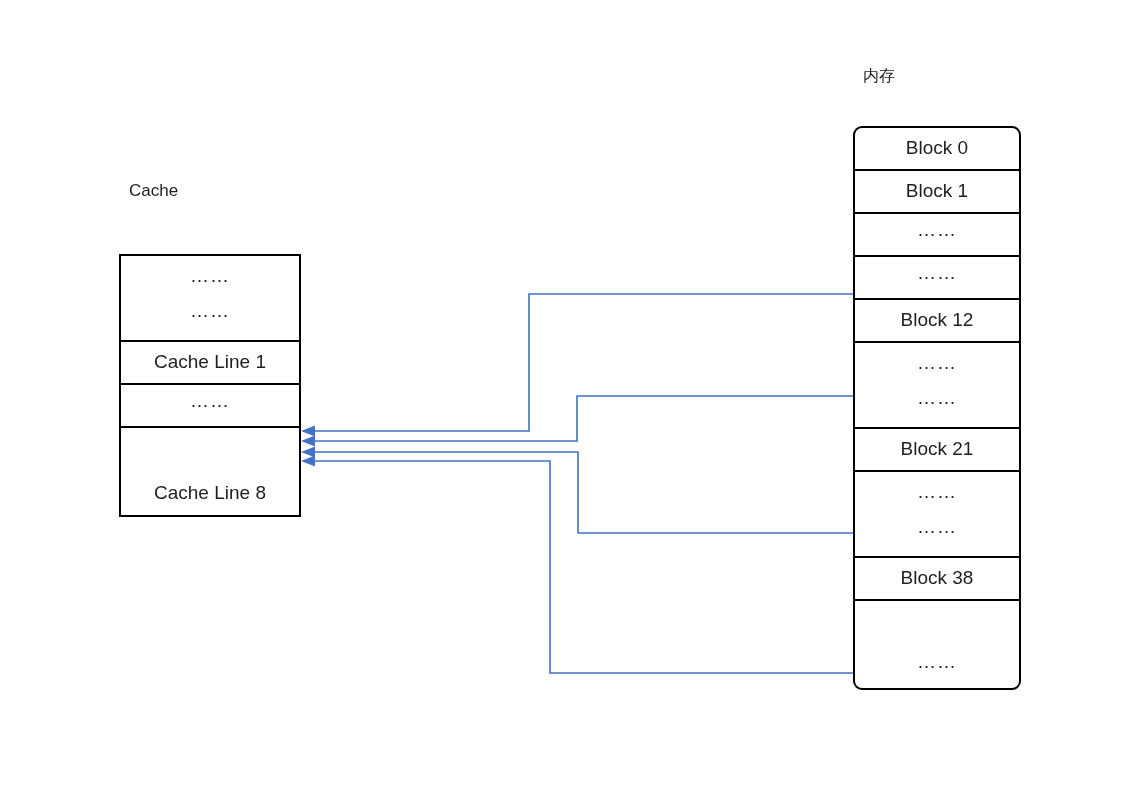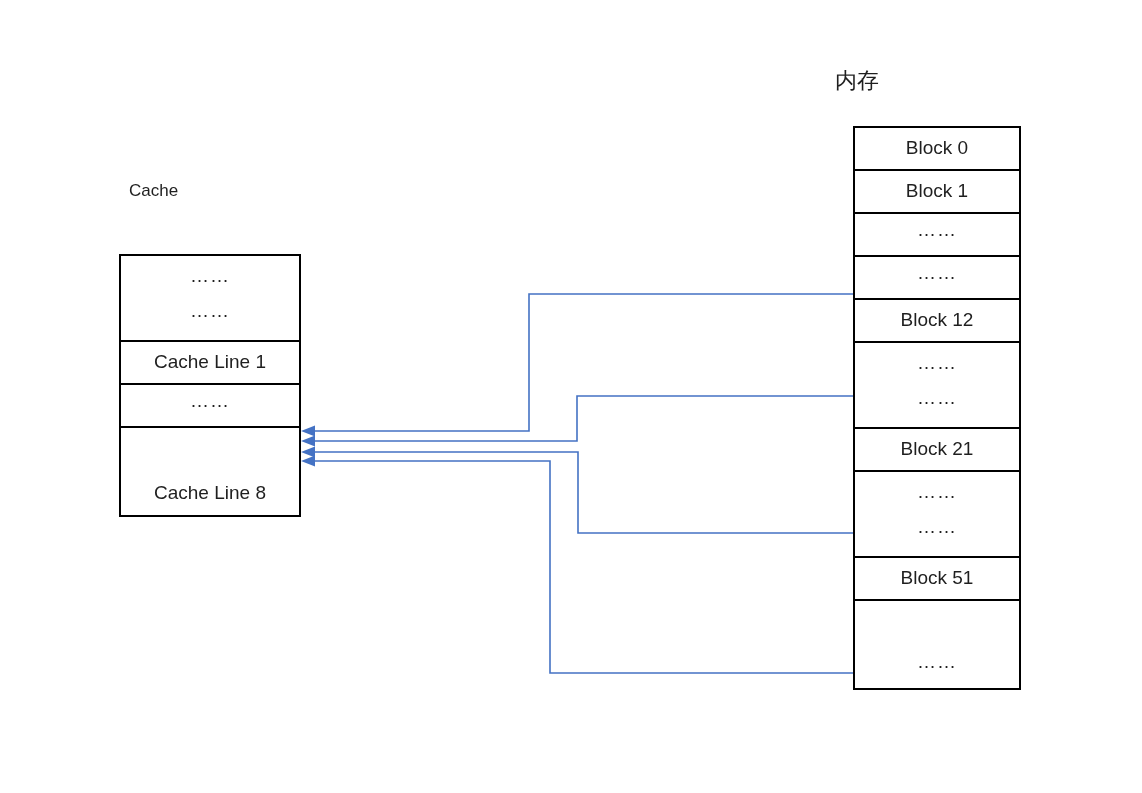--- a/index.html
+++ b/index.html
@@ -19,41 +19,42 @@
     position: absolute;
     color: #1f1f1f;
     white-space: nowrap;
   }
   .cache-title {
     left: 129px;
     top: 181px;
     font-size: 17px;
   }
   .memory-title {
-    left: 835px;
+    left: 863px;
     top: 66px;
-    font-size: 22px;
+    font-size: 16px;
   }
   .tbl {
     position: absolute;
     display: flex;
     flex-direction: column;
     border: 2px solid #000000;
     background: #ffffff;
     box-sizing: border-box;
   }
   .cache-tbl {
     left: 119px;
     top: 254px;
     width: 182px;
   }
   .memory-tbl {
     left: 853px;
     top: 126px;
     width: 168px;
+    border-radius: 9px;
   }
   .tbl .row {
     box-sizing: border-box;
     height: 43px;
     border-bottom: 2px solid #000000;
     display: flex;
     flex-direction: column;
     align-items: center;
     justify-content: center;
     font-size: 19px;
@@ -131,21 +132,21 @@
         <span class="cell-label dots">……</span>
       </div>
       <div class="row">
         <span class="cell-label">Block 21</span>
       </div>
       <div class="row tall">
         <span class="cell-label dots">……</span>
         <span class="cell-label dots">……</span>
       </div>
       <div class="row">
-        <span class="cell-label">Block 51</span>
+        <span class="cell-label">Block 38</span>
       </div>
       <div class="row">
         <span class="cell-label dots">……</span>
       </div>
     </div>
 
   <svg class="connector-layer" viewBox="0 0 1142 793" xmlns="http://www.w3.org/2000/svg">
       <polyline points="853,294 529,294 529,431 314,431" fill="none" stroke="#4472C4" stroke-width="1.6"></polyline>
       <polygon points="301,431 315,425.5 315,436.5" fill="#4472C4"></polygon>
       <polyline points="853,396 577,396 577,441 314,441" fill="none" stroke="#4472C4" stroke-width="1.6"></polyline>

